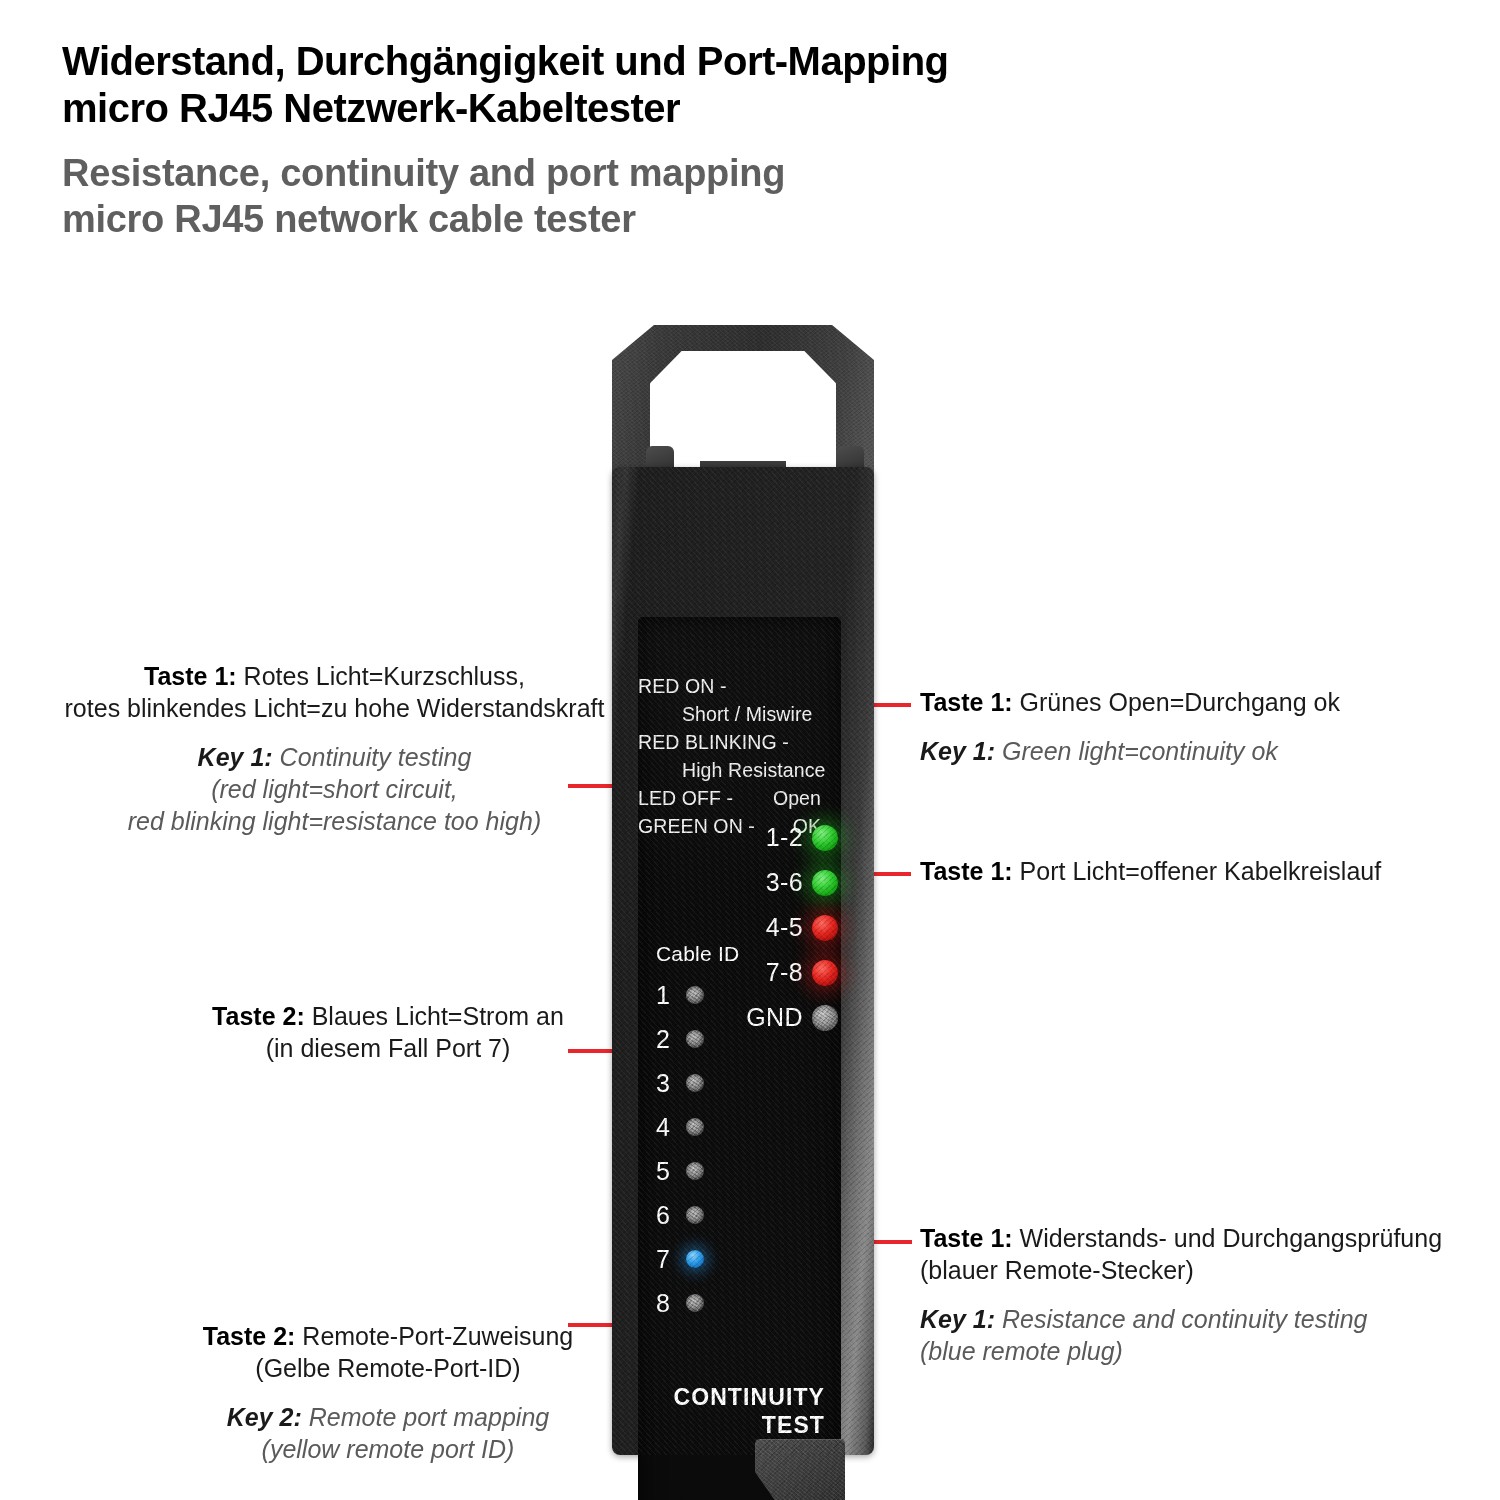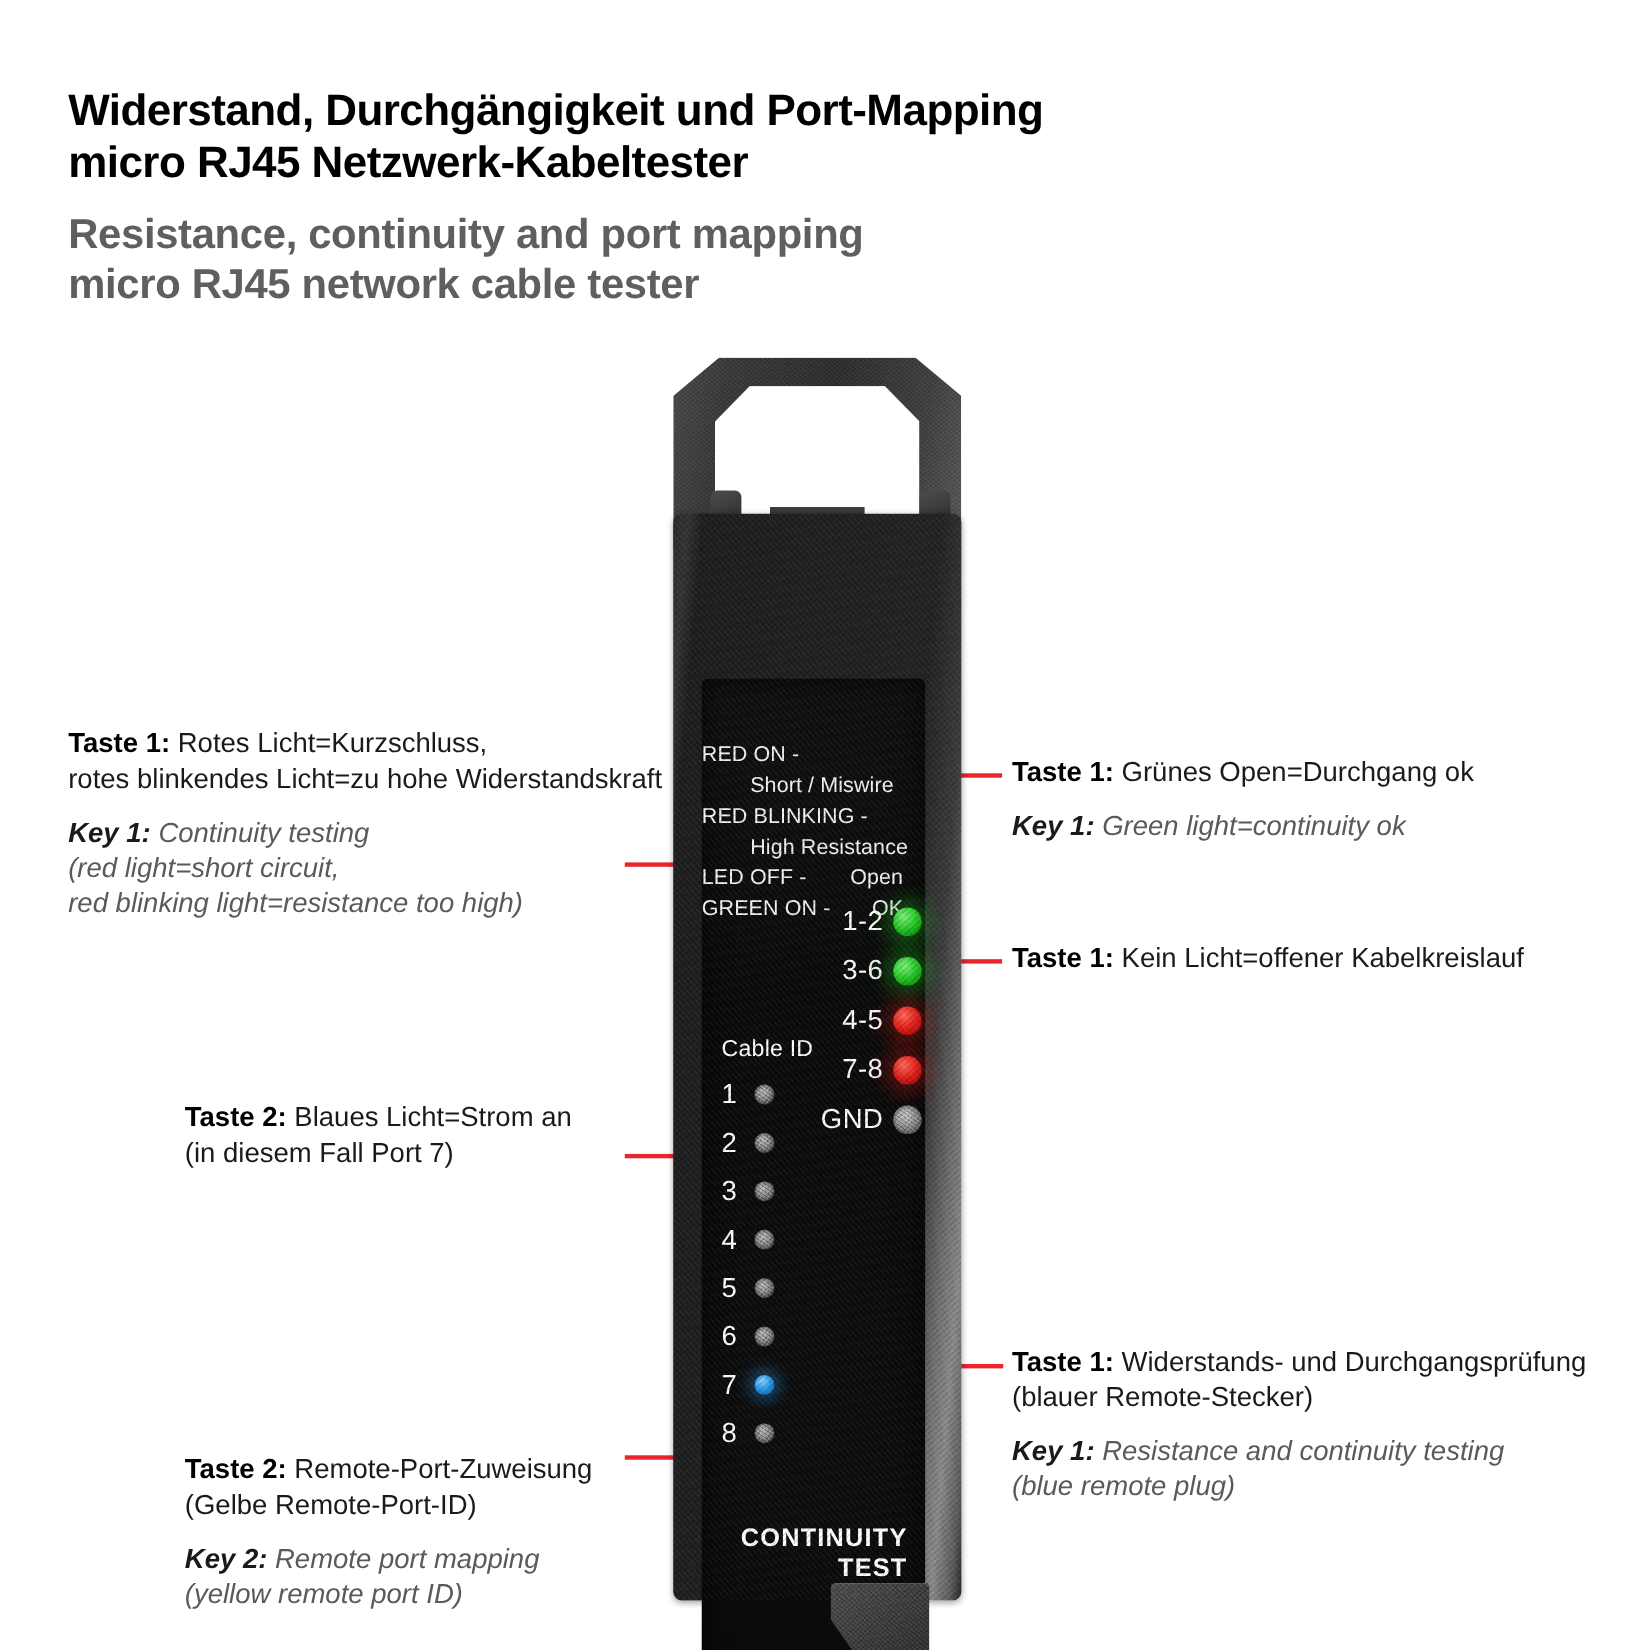--- a/index.html
+++ b/index.html
@@ -15,21 +15,20 @@
     font-family: "Liberation Sans", sans-serif;
     -webkit-font-smoothing: antialiased;
   }
 
   
   .title-block {
     position: absolute;
     left: 62px;
     top: 38px;
     width: 1000px;
-    margin-top: 40px;
   }
   .title-de {
     font-size: 40px;
     font-weight: bold;
     color: #000000;
     line-height: 1.17;
     letter-spacing: -0.5px;
     white-space: pre-line;
   }
   .title-en {
@@ -38,20 +37,21 @@
     font-weight: bold;
     color: #5f5f5f;
     line-height: 1.22;
     letter-spacing: -0.3px;
     white-space: pre-line;
   }
 
   
   .callout {
     position: absolute;
+    text-align: center;
   }
   .callout .line {
     font-size: 25px;
     color: #1a1a1a;
     line-height: 1.28;
     white-space: pre-line;
   }
   .callout .line.de b {
     font-weight: bold;
     color: #000;
@@ -372,21 +372,21 @@
   <div class="line en"><b>Key 2:</b><span> Remote port mapping
 (yellow remote port ID)</span></div>
 </div>
 
 <div class="callout right" style="left:920px; top:686px; width:520px;">
   <div class="line de"><b>Taste 1:</b><span> Grünes Open=Durchgang ok</span></div>
   <div class="line en"><b>Key 1:</b><span> Green light=continuity ok</span></div>
 </div>
 
 <div class="callout right" style="left:920px; top:855px; width:540px;">
-  <div class="line de"><b>Taste 1:</b><span> Kein Licht=offener Kabelkreislauf</span></div>
+  <div class="line de"><b>Taste 1:</b><span> Port Licht=offener Kabelkreislauf</span></div>
 </div>
 
 <div class="callout right" style="left:920px; top:1222px; width:545px;">
   <div class="line de"><b>Taste 1:</b><span> Widerstands- und Durchgangsprüfung
 (blauer Remote-Stecker)</span></div>
   <div class="line en"><b>Key 1:</b><span> Resistance and continuity testing
 (blue remote plug)</span></div>
 </div>
 
 <div id="device">

